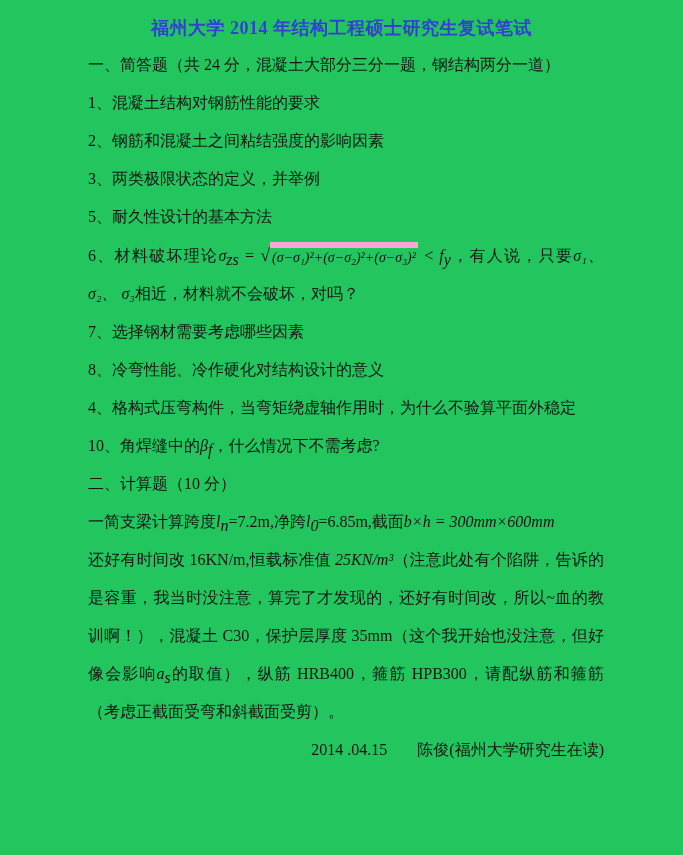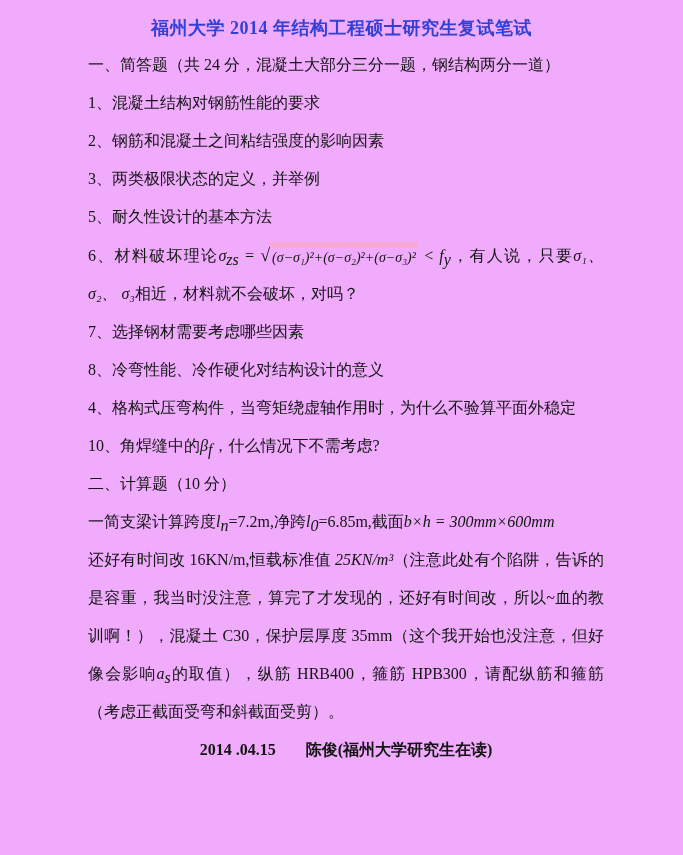--- a/index.html
+++ b/index.html
@@ -1,20 +1,20 @@
 <!DOCTYPE html>
 <html><head>
 <meta charset="utf-8">
 <style>
   html, body { margin: 0; padding: 0; background: #ffffff; }
   .page {
     position: relative;
     width: 683px;
     height: 855px;
-    background: #f0abfc;
+    background: #22c55e;
     color: #141414;
     font-family: "Liberation Serif", "DejaVu Serif", serif;
     overflow: hidden;
   }
   .doc-title {
     margin: 14px 0 4px 0;
     text-align: center;
     font-size: 18px;
     line-height: 28px;
     font-weight: bold;
@@ -35,21 +35,21 @@
   .sqrt { white-space: nowrap; }
   .rad-sign { font-style: normal; font-size: 18px; }
   .radicand {
     display: inline-block;
     border-top: 6px solid #f9a8d4;
     padding: 0 2px;
     font-size: 14px;
     line-height: 20px;
     vertical-align: -1px;
   }
-  .footer-line { text-align: center; padding-right: 14px; font-weight: bold; }
+  .footer-line { text-align: right; padding-right: 14px; }
   .gap { display: inline-block; width: 30px; }
 </style>
 </head>
 <body>
 
 <div class="page">
 
   <h1 class="doc-title">福州大学 2014 年结构工程硕士研究生复试笔试</h1>
 
   <div class="content">

